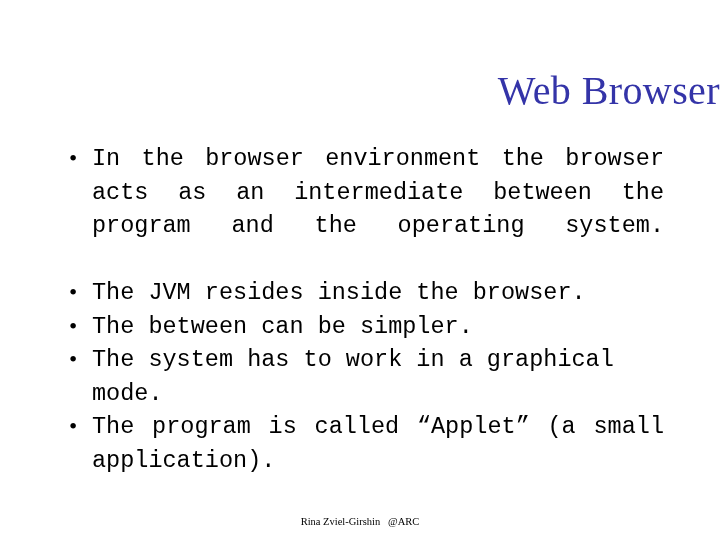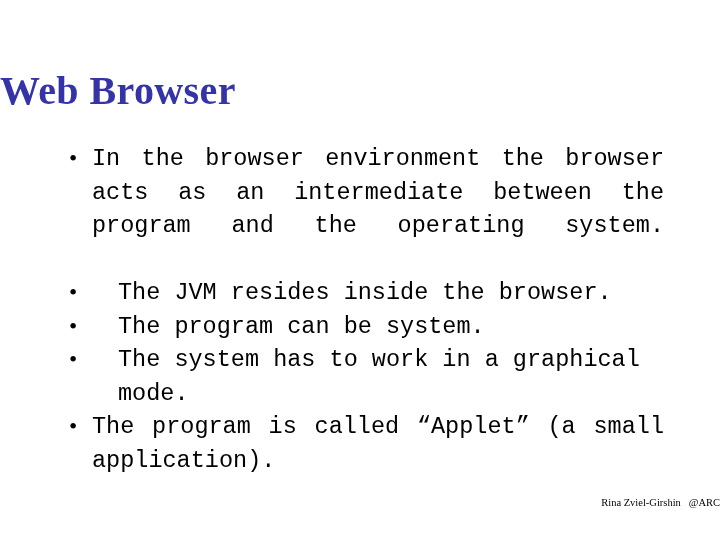--- a/index.html
+++ b/index.html
@@ -23,23 +23,23 @@
     height: 540px;
     box-sizing: border-box;
   }
 
   
   .slide-title {
     position: absolute;
     left: 0;
     top: 68px;
     width: 720px;
-    text-align: left;
+    text-align: right;
     font-family: "Liberation Serif", "DejaVu Serif", serif;
-    font-weight: bold;
+    font-weight: normal;
     font-size: 40px;
     line-height: 46px;
     letter-spacing: 0.4px;
     color: #3434a8;
     white-space: nowrap;
   }
 
   
   .body-list {
     position: absolute;
@@ -69,42 +69,41 @@
     text-justify: inter-word;
     font-family: Liberation Mono, monospace;
   }
   .bullet-item > .para::after {
     content: "";
     display: inline-block;
     width: 100%;
   }
   .bullet-item.no-justify > .para {
     text-align: left;
-    margin-left: 26px;
   }
   .bullet-item.no-justify > .para::after {
     display: none;
   }
 
   .bullet-marker {
     position: absolute;
     left: 9px;
     top: 0;
     font-size: 23.5px;
     line-height: 33.5px;
     color: #000000;
   }
 
   
   .footer-credit {
     position: absolute;
     left: 0;
-    top: 496px;
+    top: 515px;
     width: 720px;
-    text-align: right;
+    text-align: center;
     font-family: "Liberation Serif", "DejaVu Serif", serif;
     font-size: 10.5px;
     line-height: 14px;
     color: #000000;
     white-space: pre;
   }
 </style>
 </head>
 <body>
 
@@ -119,21 +118,21 @@
       <span class="para">In the browser environment the browser acts as an intermediate between the program and the operating system.</span>
     </li>
 
     <li class="bullet-item no-justify">
       <span class="bullet-marker">•</span>
       <span class="para">The JVM resides inside the browser.</span>
     </li>
 
     <li class="bullet-item no-justify">
       <span class="bullet-marker">•</span>
-      <span class="para">The program can be system.</span>
+      <span class="para">The between can be simpler.</span>
     </li>
 
     <li class="bullet-item no-justify">
       <span class="bullet-marker">•</span>
       <span class="para">The system has to work in a graphical mode.</span>
     </li>
 
     <li class="bullet-item">
       <span class="bullet-marker">•</span>
       <span class="para">The program is called “Applet” (a small application).</span>

